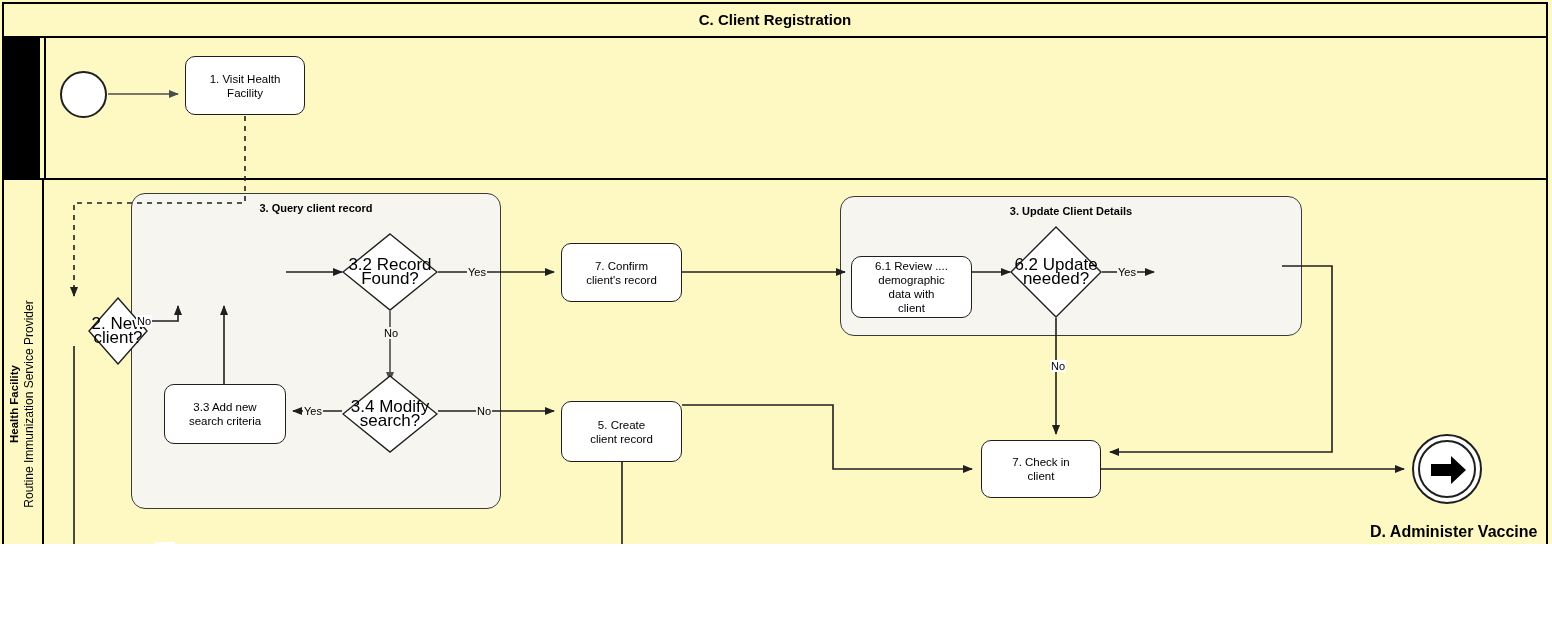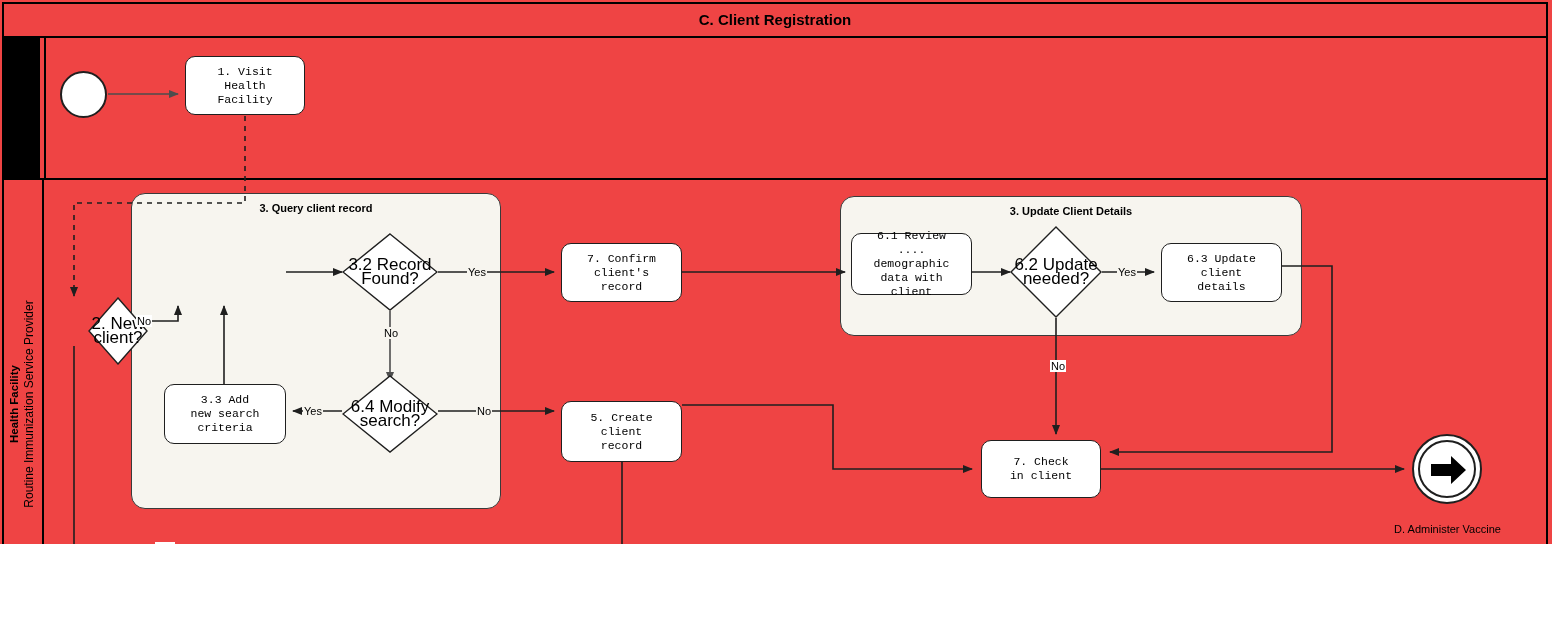--- a/index.html
+++ b/index.html
@@ -5,21 +5,21 @@
   html, body {
     margin: 0;
     padding: 0;
     background: #ffffff;
     font-family: "Liberation Sans", sans-serif;
   }
   #canvas {
     position: relative;
     width: 1552px;
     height: 544px;
-    background: #ef4444;
+    background: #fef9c3;
     overflow: hidden;
   }
   .frame-outer {
     position: absolute;
     left: 2px; top: 2px;
     width: 1546px; height: 630px;
     border: 2px solid #000;
     box-sizing: border-box;
   }
   .title-bar {
@@ -100,21 +100,20 @@
     border-radius: 10px;
     box-sizing: border-box;
     display: flex;
     align-items: center;
     justify-content: center;
     text-align: center;
     font-size: 11.5px;
     line-height: 14px;
     color: #000;
     padding: 2px 23px;
-    font-family: Liberation Mono, monospace;
   }
   .diamond-wrap {
     position: absolute;
   }
   .diamond-wrap svg { display:block; }
   .diamond-label {
     position: absolute;
     left: 0; top: 0;
     width: 100%; height: 100%;
     display: flex;
@@ -151,22 +150,22 @@
   .end-circle-inner {
     position: absolute;
     left: 4px; top: 4px;
     width: 58px; height: 58px;
     border: 2px solid #1f1f1f;
     border-radius: 50%;
     box-sizing: border-box;
   }
   .end-label {
     position: absolute;
-    font-weight: normal;
-    font-size: 11px;
+    font-weight: bold;
+    font-size: 16px;
     color: #000;
     white-space: nowrap;
     text-align: center;
   }
 
   
   .edge-label {
     position: absolute;
     font-size: 11px;
     color: #000;
@@ -280,37 +279,36 @@
     </svg>
     <div class="diamond-label">3.2 Record Found?</div>
   </div>
 
   <div class="task" style="left:164px; top:384px; width:122px; height:60px;">3.3 Add new search criteria</div>
 
   <div class="diamond-wrap" style="left:342px; top:375px; width:96px; height:78px;">
     <svg width="96" height="78" viewBox="0 0 96 78" xmlns="http://www.w3.org/2000/svg">
       <path d="M48,1 L95,39 L48,77 L1,39 Z" fill="#ffffff" stroke="#1f1f1f" stroke-width="1.4"></path>
     </svg>
-    <div class="diamond-label">6.4 Modify search?</div>
+    <div class="diamond-label">3.4 Modify search?</div>
   </div>
 
   <div class="task" style="left:561px; top:243px; width:121px; height:59px;">7. Confirm client's record</div>
 
   <div class="task" style="left:561px; top:384px; width:121px; height:61px;margin-top:17px;">5. Create client record</div>
 
-  <div class="task" style="left:851px; top:233px; width:121px; height:62px;">6.1 Review .... demographic data with client</div>
+  <div class="task" style="left:851px; top:256px; width:121px; height:62px;">6.1 Review .... demographic data with client</div>
 
   <div class="diamond-wrap" style="left:1010px; top:226px; width:92px; height:92px;">
     <svg width="92" height="92" viewBox="0 0 92 92" xmlns="http://www.w3.org/2000/svg">
       <path d="M46,1 L91,46 L46,91 L1,46 Z" fill="#ffffff" stroke="#1f1f1f" stroke-width="1.4"></path>
     </svg>
     <div class="diamond-label">6.2 Update needed?</div>
   </div>
 
-  <div class="task" style="left:1161px; top:243px; width:121px; height:59px;">6.3 Update client details</div>
 
   <div class="task" style="left:981px; top:440px; width:120px; height:58px;">7. Check in client</div>
 
   <div class="end-circle" style="left:1412px; top:434px;">
     <div class="end-circle-inner"></div>
     <svg style="position:absolute; left:17px; top:19px;" width="36" height="30" viewBox="0 0 36 30" xmlns="http://www.w3.org/2000/svg">
       <path d="M0,9 L20,9 L20,1 L35,15 L20,29 L20,21 L0,21 Z" fill="#000000"></path>
     </svg>
   </div>
   <div class="end-label" style="left:1370px; top:523px; width:155px;">D. Administer Vaccine</div>

